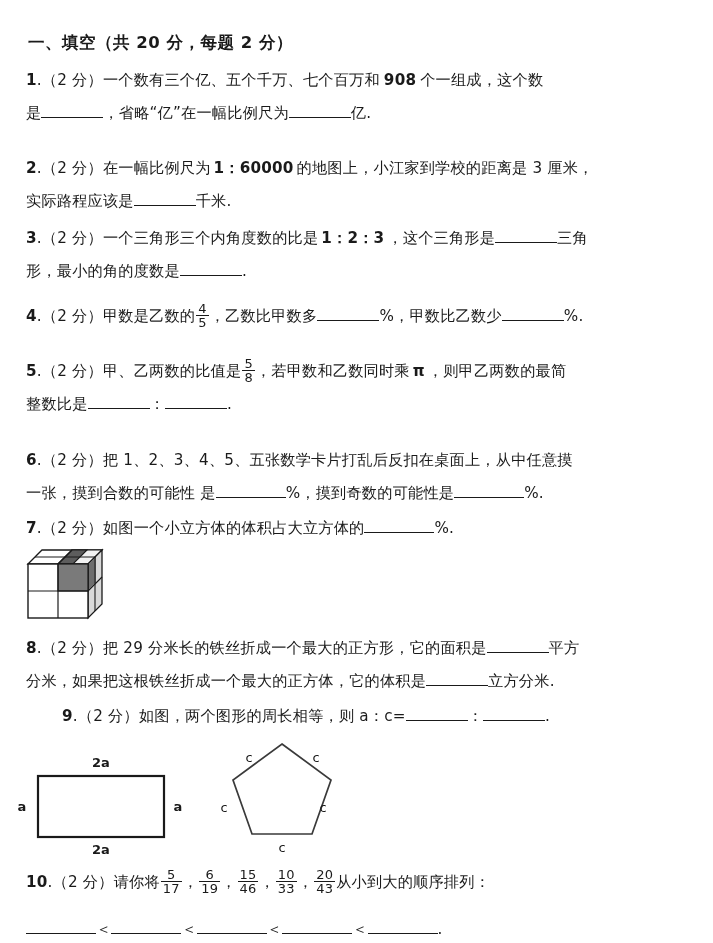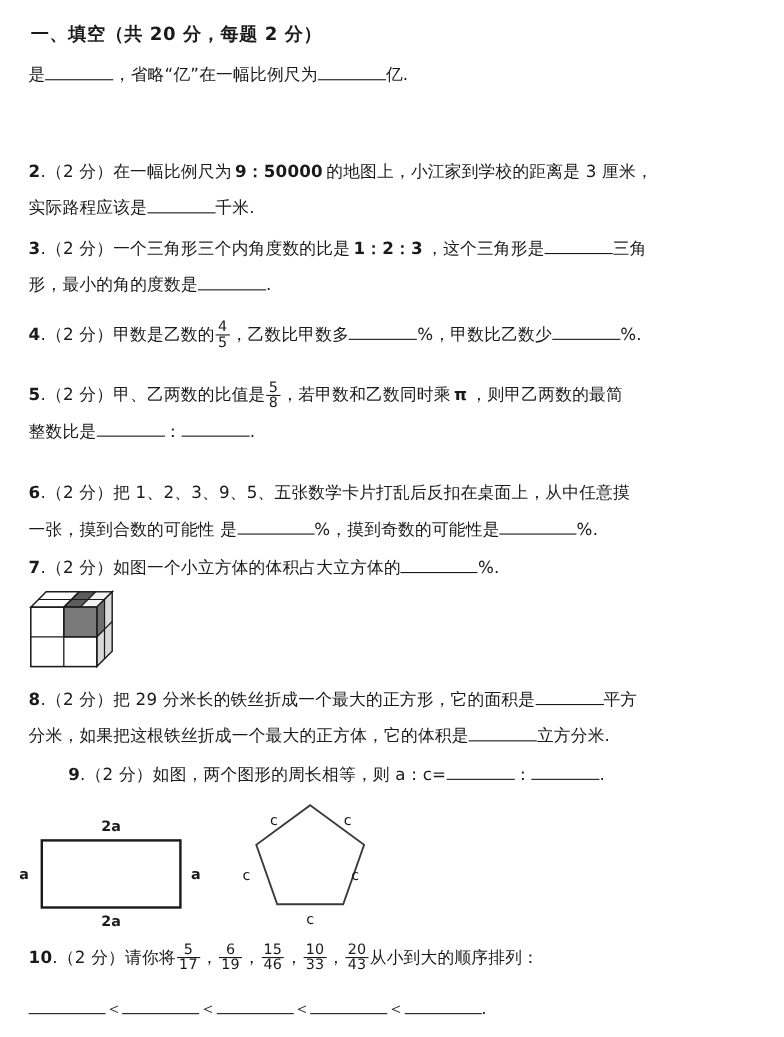--- a/index.html
+++ b/index.html
@@ -10,21 +10,21 @@
   body {
     width: 713px;
     height: 943px;
     position: relative;
     font-family: "DejaVu Sans", "Liberation Sans", sans-serif;
     color: #1a1a1a;
     overflow: hidden;
   }
   .page {
     position: absolute;
-    left: 0; top: 0;
+    left: 0; top: 12px;
     width: 713px;
     height: 914px;
     padding: 0;
   }
   .section-title {
     position: absolute;
     left: 28px;
     top: 20px;
     font-size: 16.5px;
     font-weight: bold;
@@ -93,27 +93,30 @@
 </style>
 </head>
 <body>
 
 <div class="page">
 
   <div class="section-title">一、填空（共 20 分，每题 2 分）</div>
 
   <div class="q" style="top:52px;">
     <span class="ln">
+      <span class="num">1</span><span>.</span><span>（2 分）</span><span>一个数有三个亿、五个千万、七个百万和</span><span class="num" style="padding:0 4px;">908</span><span>个一组成，这个数</span>
+    </span>
+    <span class="ln">
       <span>是</span><span class="blank b-md"></span><span>，省略“亿”在一幅比例尺为</span><span class="blank b-md"></span><span>亿.</span>
     </span>
   </div>
 
   <div class="q" style="top:140px;">
     <span class="ln">
-      <span class="num">2</span><span>.</span><span>（2 分）</span><span>在一幅比例尺为</span><span class="num" style="padding:0 3px;">9：50000</span><span>的地图上，小江家到学校的距离是 3 厘米，</span>
+      <span class="num">2</span><span>.</span><span>（2 分）</span><span>在一幅比例尺为</span><span class="num" style="padding:0 3px;">1：60000</span><span>的地图上，小江家到学校的距离是 3 厘米，</span>
     </span>
     <span class="ln">
       <span>实际路程应该是</span><span class="blank b-md"></span><span>千米.</span>
     </span>
   </div>
 
   <div class="q" style="top:210px;">
     <span class="ln">
       <span class="num">3</span><span>.</span><span>（2 分）</span><span>一个三角形三个内角度数的比是</span><span class="num" style="padding:0 3px;">1：2：3</span><span>，这个三角形是</span><span class="blank b-md"></span><span>三角</span>
     </span>
@@ -132,21 +135,21 @@
     <span class="ln">
       <span class="num">5</span><span>.</span><span>（2 分）</span><span>甲、乙两数的比值是</span><span class="frac"><span class="nu">5</span><span class="de">8</span></span><span>，若甲数和乙数同时乘</span><span class="pi-bold" style="padding:0 3px;">π</span><span>，则甲乙两数的最简</span>
     </span>
     <span class="ln" style="margin-top:0;">
       <span>整数比是</span><span class="blank b-md"></span><span>：</span><span class="blank b-md"></span><span>.</span>
     </span>
   </div>
 
   <div class="q" style="top:432px;">
     <span class="ln">
-      <span class="num">6</span><span>.</span><span>（2 分）</span><span>把 1、2、3、9、5、五张数学卡片打乱后反扣在桌面上，从中任意摸</span>
+      <span class="num">6</span><span>.</span><span>（2 分）</span><span>把 1、2、3、4、5、五张数学卡片打乱后反扣在桌面上，从中任意摸</span>
     </span>
     <span class="ln">
       <span>一张，摸到合数的可能性 是</span><span class="blank b-lg"></span><span>%，摸到奇数的可能性是</span><span class="blank b-lg"></span><span>%.</span>
     </span>
   </div>
 
   <div class="q" style="top:500px;">
     <span class="ln">
       <span class="num">7</span><span>.</span><span>（2 分）</span><span>如图一个小立方体的体积占大立方体的</span><span class="blank b-lg"></span><span>%.</span>
     </span>

